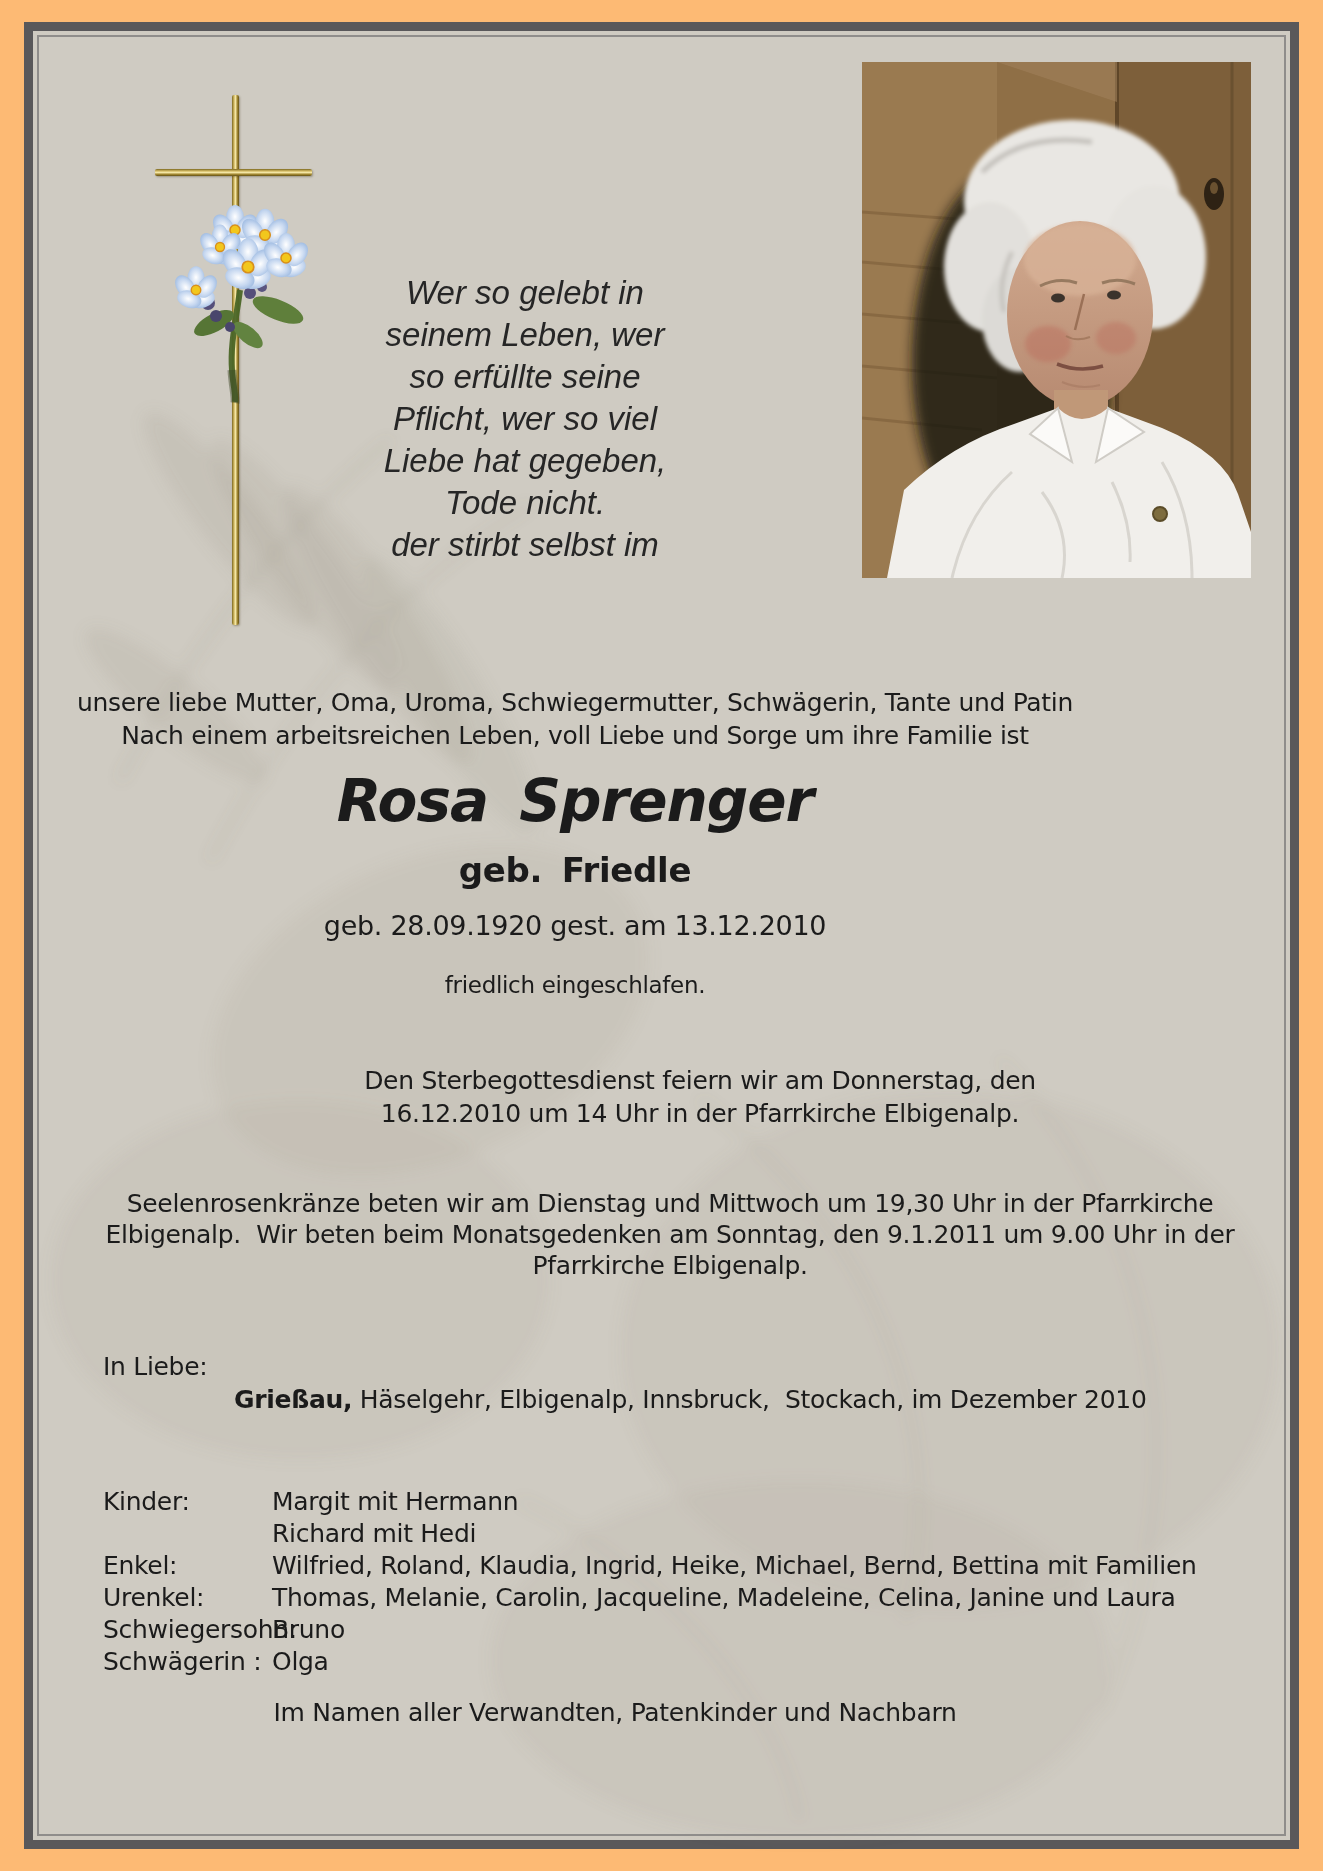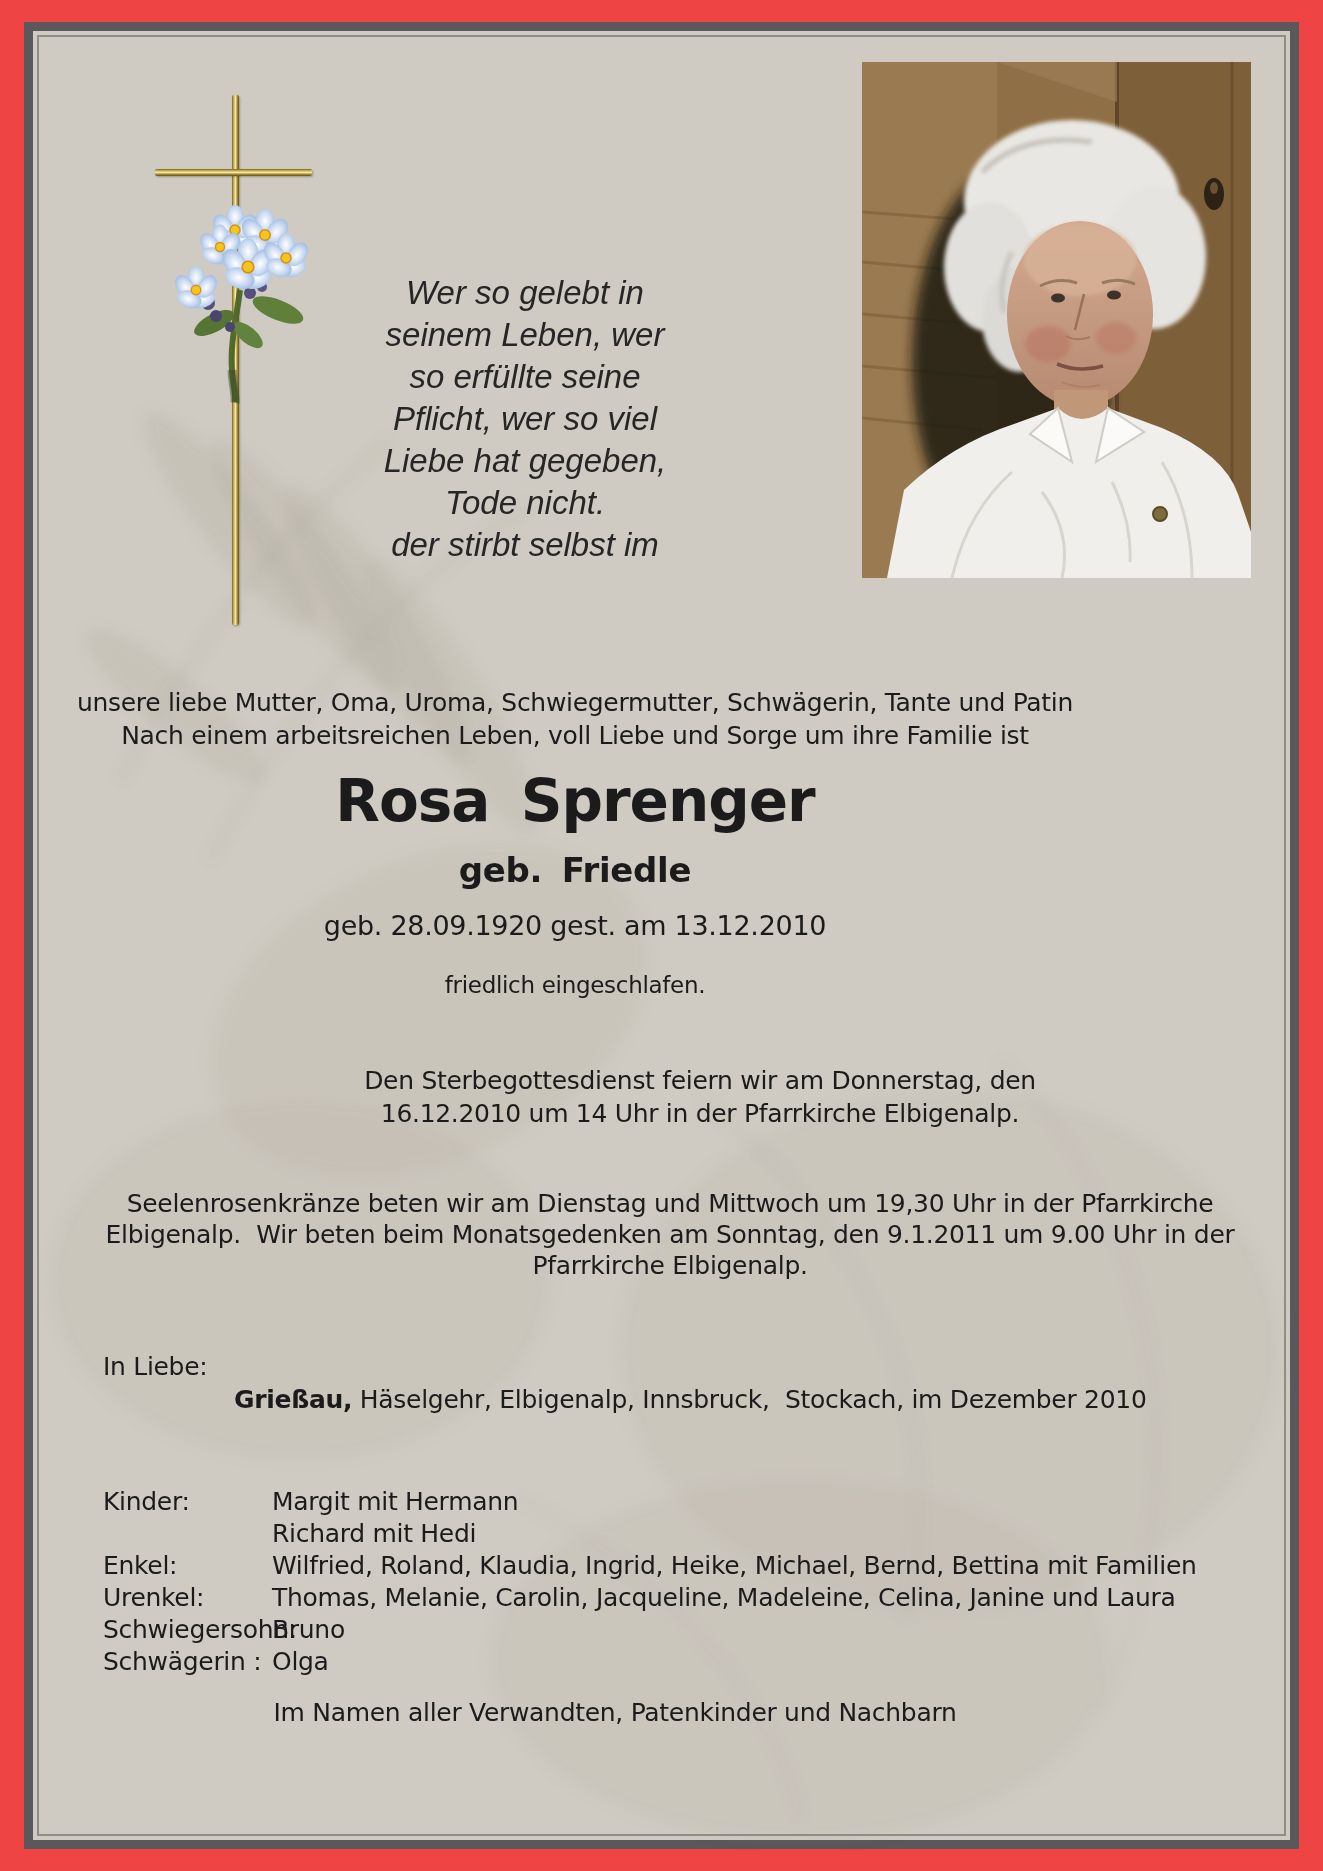--- a/index.html
+++ b/index.html
@@ -1,16 +1,16 @@
 <!DOCTYPE html>
 <html lang="de"><head>
 <meta charset="utf-8">
 <style>
   html,body{margin:0;padding:0;background:#ffffff;}
-  .page{position:relative;width:1323px;height:1871px;background:#ef4444;overflow:hidden;
+  .page{position:relative;width:1323px;height:1871px;background:#fdba74;overflow:hidden;
         font-family:"DejaVu Sans",sans-serif;color:#1b1b1b;}
   
   .paper{position:absolute;left:24px;top:22px;right:24px;bottom:22px;
          background:#cfcbc2;border:9px solid #59585a;}
   .hairline{position:absolute;left:37px;top:35px;right:37px;bottom:35px;
             border:2px solid #8f8d8b;pointer-events:none;z-index:6;}
   .wm{position:absolute;left:0;top:0;width:1323px;height:1871px;z-index:1;}
   
   .cross-v{position:absolute;left:232px;top:95px;width:7px;height:530px;z-index:2;border-radius:2px;
            background:linear-gradient(90deg,#7a671f 0%,#d6bd66 30%,#f3e6a6 50%,#a78c35 75%,#625016 100%);
@@ -20,21 +20,21 @@
            box-shadow:1px 1px 2px rgba(60,50,20,.35);}
   .flowers{position:absolute;left:170px;top:195px;width:165px;height:210px;z-index:3;}
   .photo{position:absolute;left:862px;top:62px;width:389px;height:516px;z-index:3;}
   
   .tb{position:absolute;text-align:center;z-index:4;letter-spacing:-0.3px;}
   .line{white-space:pre;}
   .poem{left:320px;top:272px;width:410px;font-family:"Liberation Sans",sans-serif;
         font-style:italic;font-size:33px;line-height:42px;color:#262626;letter-spacing:0;}
   .intro{left:25px;top:686px;width:1100px;font-size:25px;line-height:33px;}
   .name{left:25px;top:768px;width:1100px;font-size:58px;font-weight:bold;
-        letter-spacing:-1px;word-spacing:12px;line-height:1.15;}
+        letter-spacing:-1px;word-spacing:12px;line-height:1.15;font-style:italic;}
   .maiden{left:25px;top:850px;width:1100px;font-size:34px;font-weight:bold;word-spacing:8px;}
   .dates{left:25px;top:910px;width:1100px;font-size:27px;}
   .passing{left:25px;top:972px;width:1100px;font-size:23px;}
   .service{left:77px;top:1064px;width:1246px;font-size:25px;line-height:33px;}
   .rosary{left:17px;top:1188px;width:1306px;font-size:25px;line-height:31px;}
   .dateline{left:27px;top:1356px;width:1296px;font-size:25px;}
   .dateline .b{font-weight:bold;}
   .inlove{left:103px;top:1352px;width:400px;text-align:left;font-size:25px;}
   .family{left:103px;top:1486px;width:1210px;text-align:left;font-size:25px;z-index:4;
           position:absolute;display:grid;grid-template-columns:169px auto;letter-spacing:-0.3px;}

